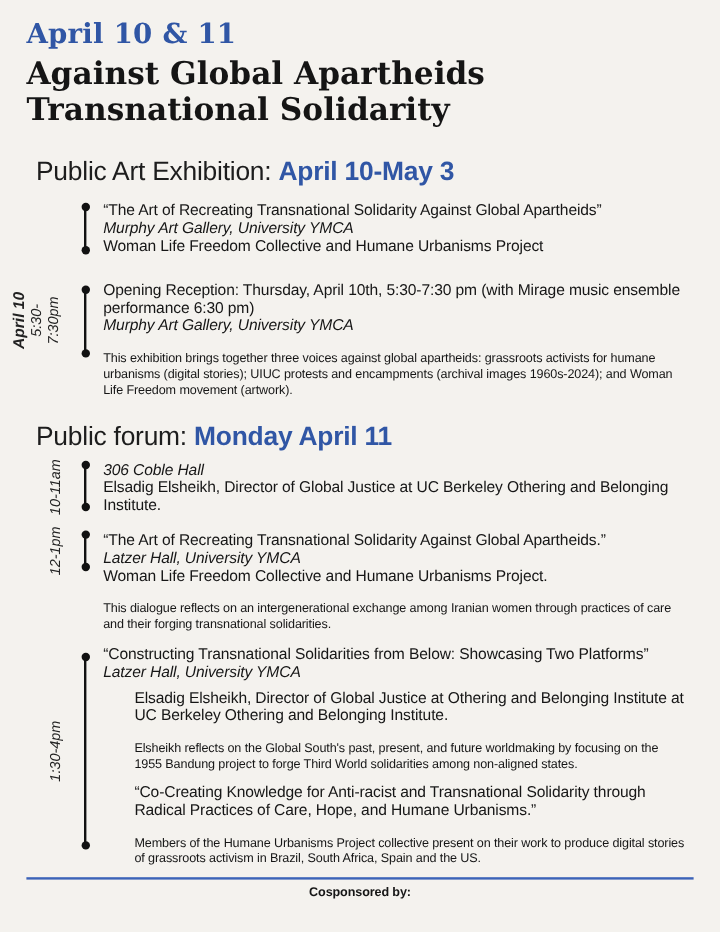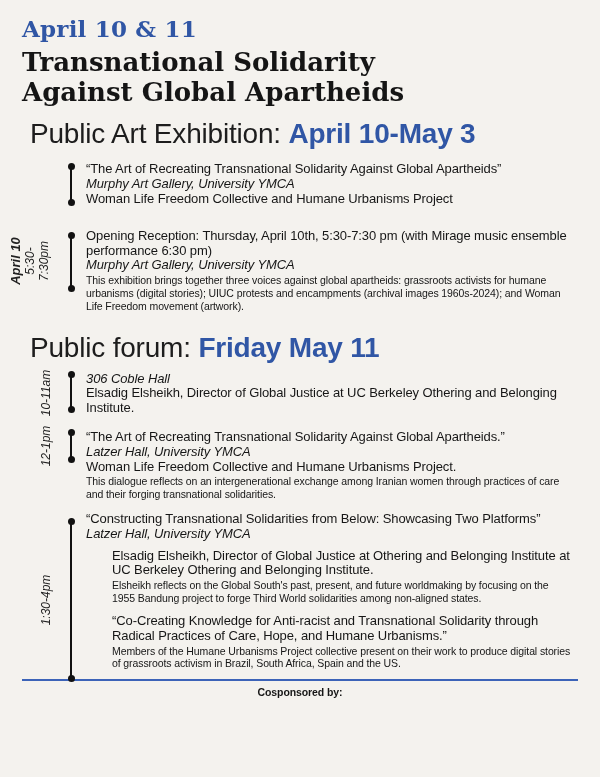--- a/index.html
+++ b/index.html
@@ -18,36 +18,36 @@
     font-weight:700; font-size:23px; letter-spacing:.2px;
     color:#3056a5;
   }
   .title {
     font-family:"DejaVu Serif", serif;
     font-weight:600; font-size:26px; line-height:1.16;
     color:#151515; margin-top:5px;
   }
 
   
-  .sec { margin:11px 0 0 30px; font-size:28px; font-weight:400; color:#1d1d1d; letter-spacing:-.2px; }
+  .sec { margin:23px 0 0 30px; font-size:22px; font-weight:400; color:#1d1d1d; letter-spacing:-.2px; }
   .sec .blue { color:#3056a5; font-weight:700; }
   .sec2 { margin-top:19px; }
 
   
   .event { position:relative; padding-left:86px; padding-right:28px; }
   .e1 { margin-top:12px; }
   .e2 { margin-top:22px; }
   .f1 { margin-top:8px; }
   .f2 { margin-top:14px; }
   .f3 { margin-top:11px; }
 
   .t { font-size:13px; line-height:1.14; letter-spacing:-.1px; }
   .b { font-weight:400; }
   .i { font-style:italic; }
-  .small { font-size:10.5px; line-height:1.22; letter-spacing:-.1px; margin-top:1px; }
+  .small { font-size:10.5px; line-height:1.22; letter-spacing:-.1px; margin-top:14px; }
 
   .sub { margin-top:7px; padding-left:26px; }
   .sub2 { margin-top:9px; }
 
   
   .vline {
     position:absolute; left:70px; width:2px; background:#111;
   }
   .vline::before, .vline::after {
     content:""; position:absolute; left:-2.5px;
@@ -87,22 +87,22 @@
   .cos-heading { text-align:center; font-weight:700; font-size:10.5px; margin-top:5px; letter-spacing:-.1px; }
 </style>
 </head>
 <body>
 
 <div class="page">
 
   <header class="hdr">
     <div class="dates">April 10 &amp; 11</div>
     <div class="title">
+      <div>Against Global Apartheids</div>
       <div>Transnational Solidarity</div>
-      <div>Against Global Apartheids</div>
     </div>
   </header>
 
   <h2 class="sec sec1"><span>Public Art Exhibition: </span><span class="blue">April 10-May 3</span></h2>
 
   <section class="event e1">
     <span class="vline"></span>
     <div class="t b">“The Art of Recreating Transnational Solidarity Against Global Apartheids”</div>
     <div class="t i">Murphy Art Gallery, University YMCA</div>
     <div class="t">Woman Life Freedom Collective and Humane Urbanisms Project</div>
@@ -113,21 +113,21 @@
     <div class="rot-group">
       <span class="rg-bold">April 10</span>
       <span>5:30-</span>
       <span>7:30pm</span>
     </div>
     <div class="t"><span class="b">Opening Reception: Thursday, April 10th, 5:30-7:30 pm</span><span> (with Mirage music ensemble performance 6:30 pm)</span></div>
     <div class="t i">Murphy Art Gallery, University YMCA</div>
     <div class="small">This exhibition brings together three voices against global apartheids: grassroots activists for humane urbanisms (digital stories); UIUC protests and encampments (archival images 1960s-2024); and Woman Life Freedom movement (artwork).</div>
   </section>
 
-  <h2 class="sec sec2"><span>Public forum: </span><span class="blue">Friday May 11</span></h2>
+  <h2 class="sec sec2"><span>Public forum: </span><span class="blue">Monday April 11</span></h2>
 
   <section class="event f1">
     <span class="vline"></span>
     <span class="time-label">10-11am</span>
     <div class="t i">306 Coble Hall</div>
     <div class="t">Elsadig Elsheikh, Director of Global Justice at UC Berkeley Othering and Belonging Institute.</div>
   </section>
 
   <section class="event f2">
     <span class="vline"></span>

